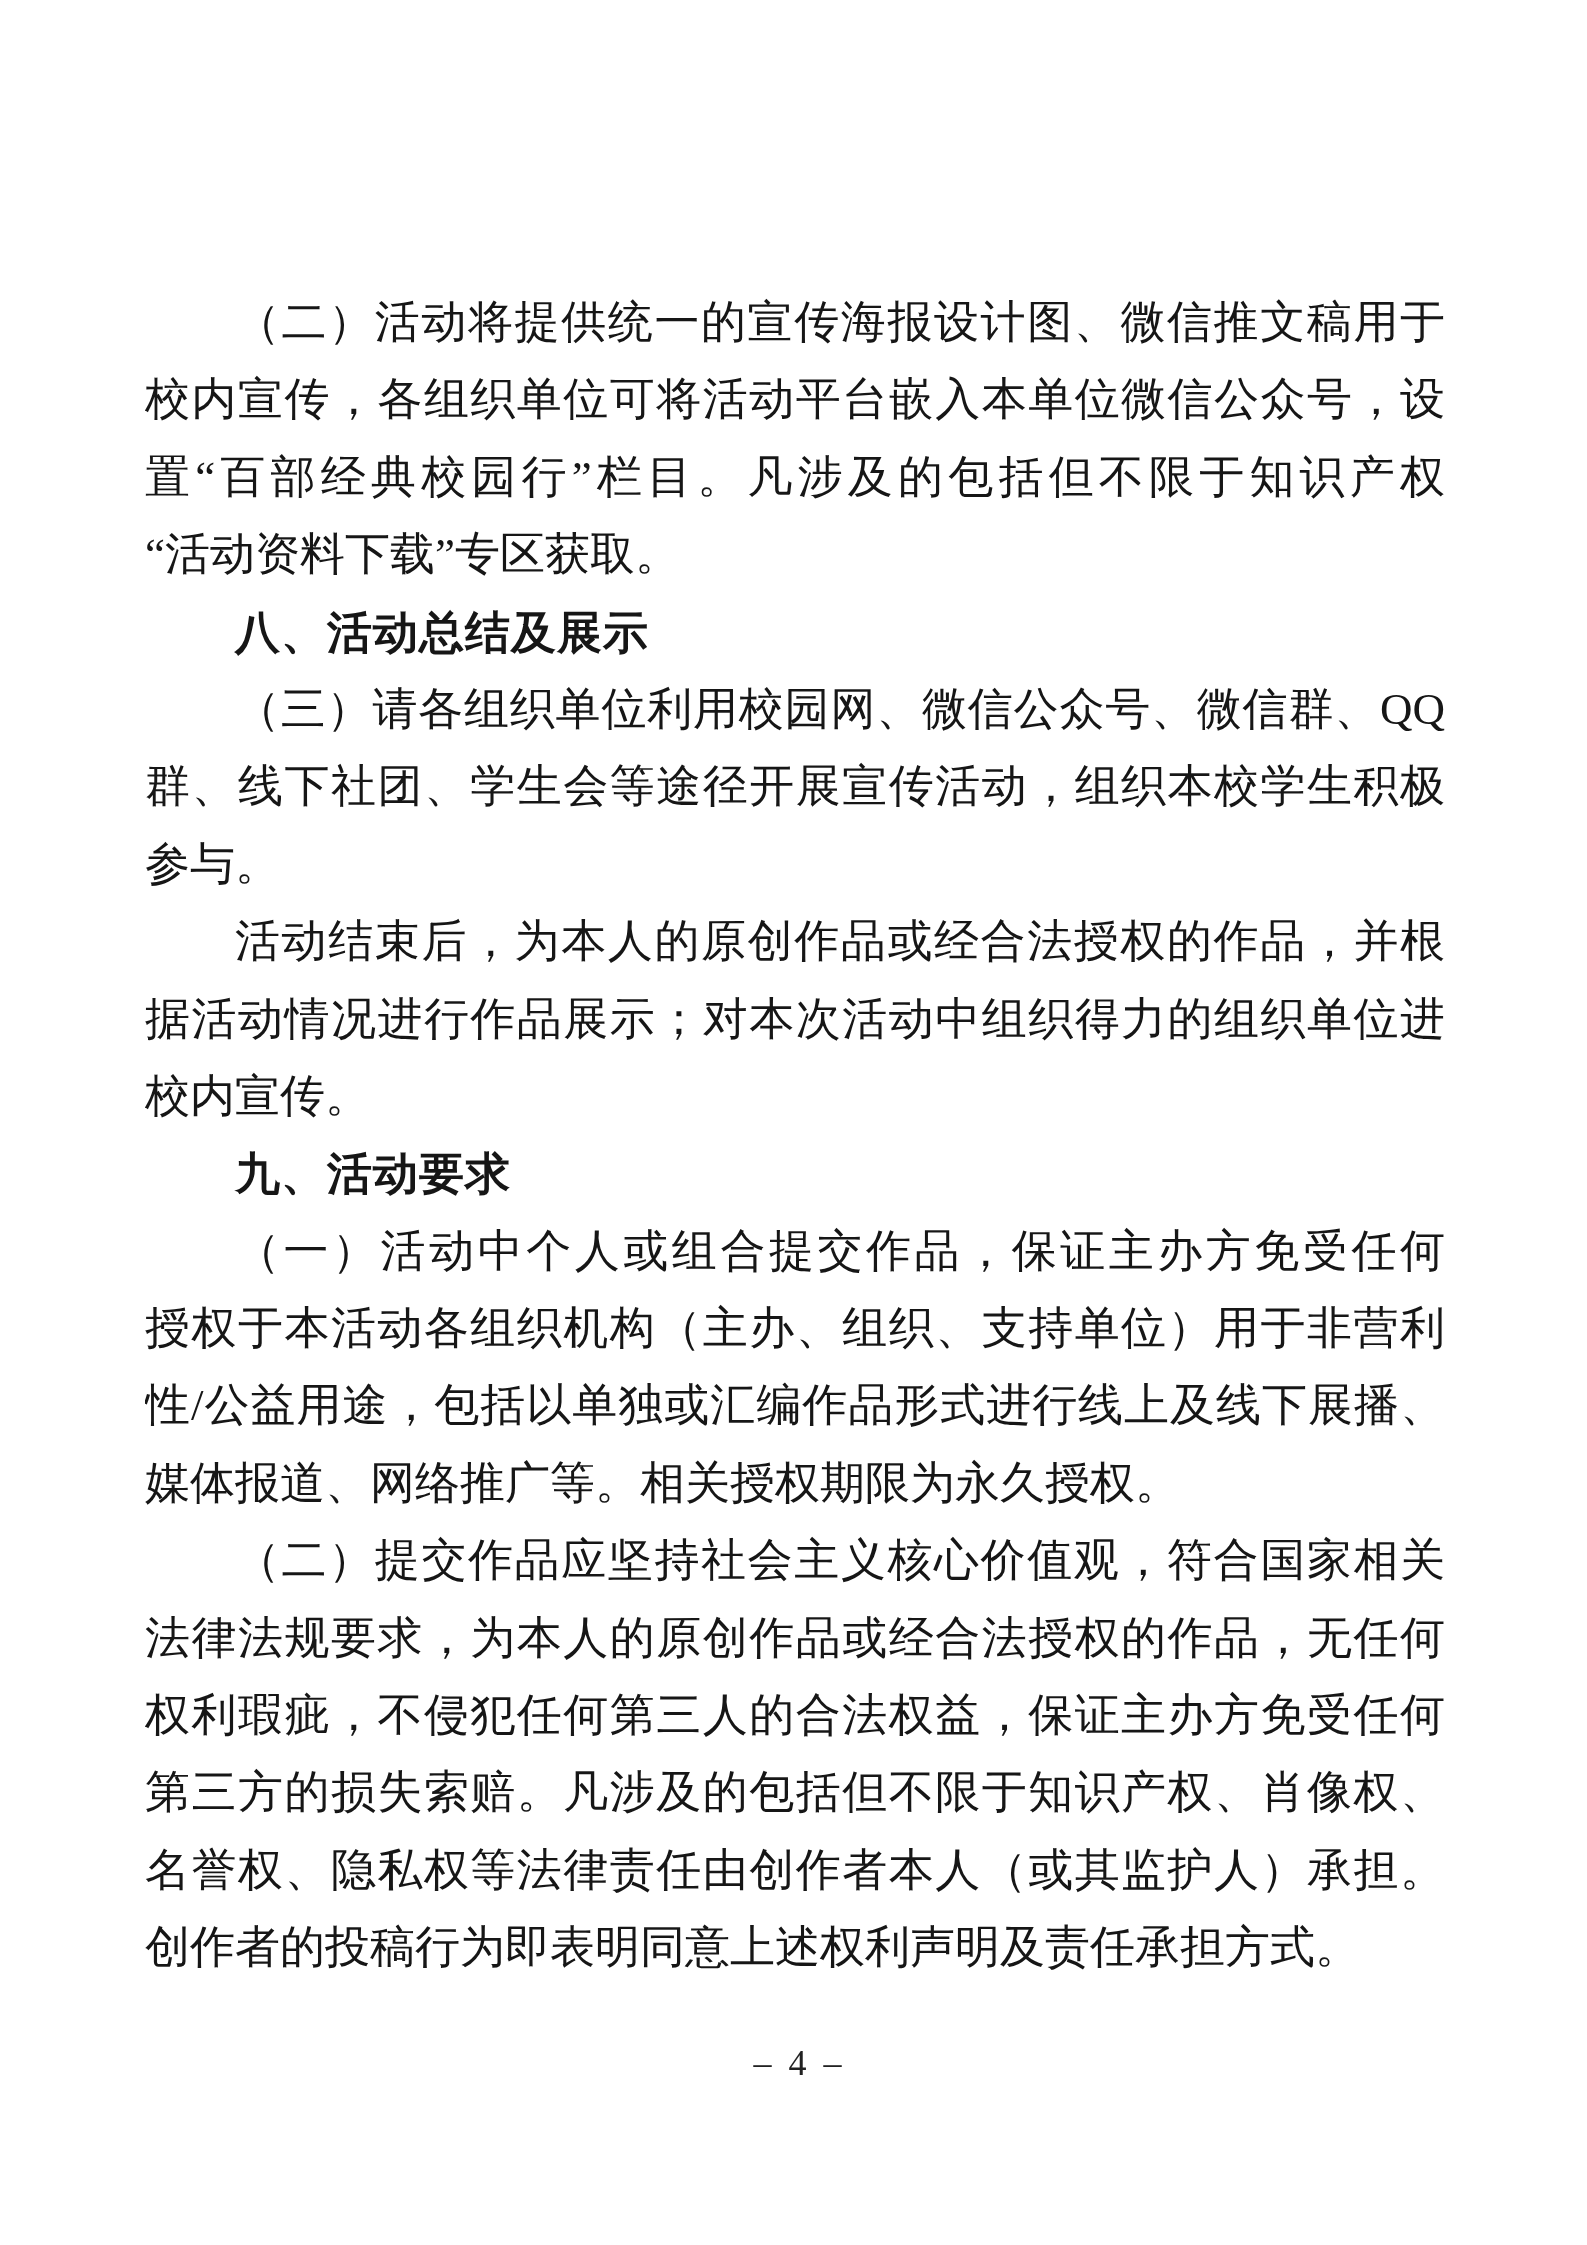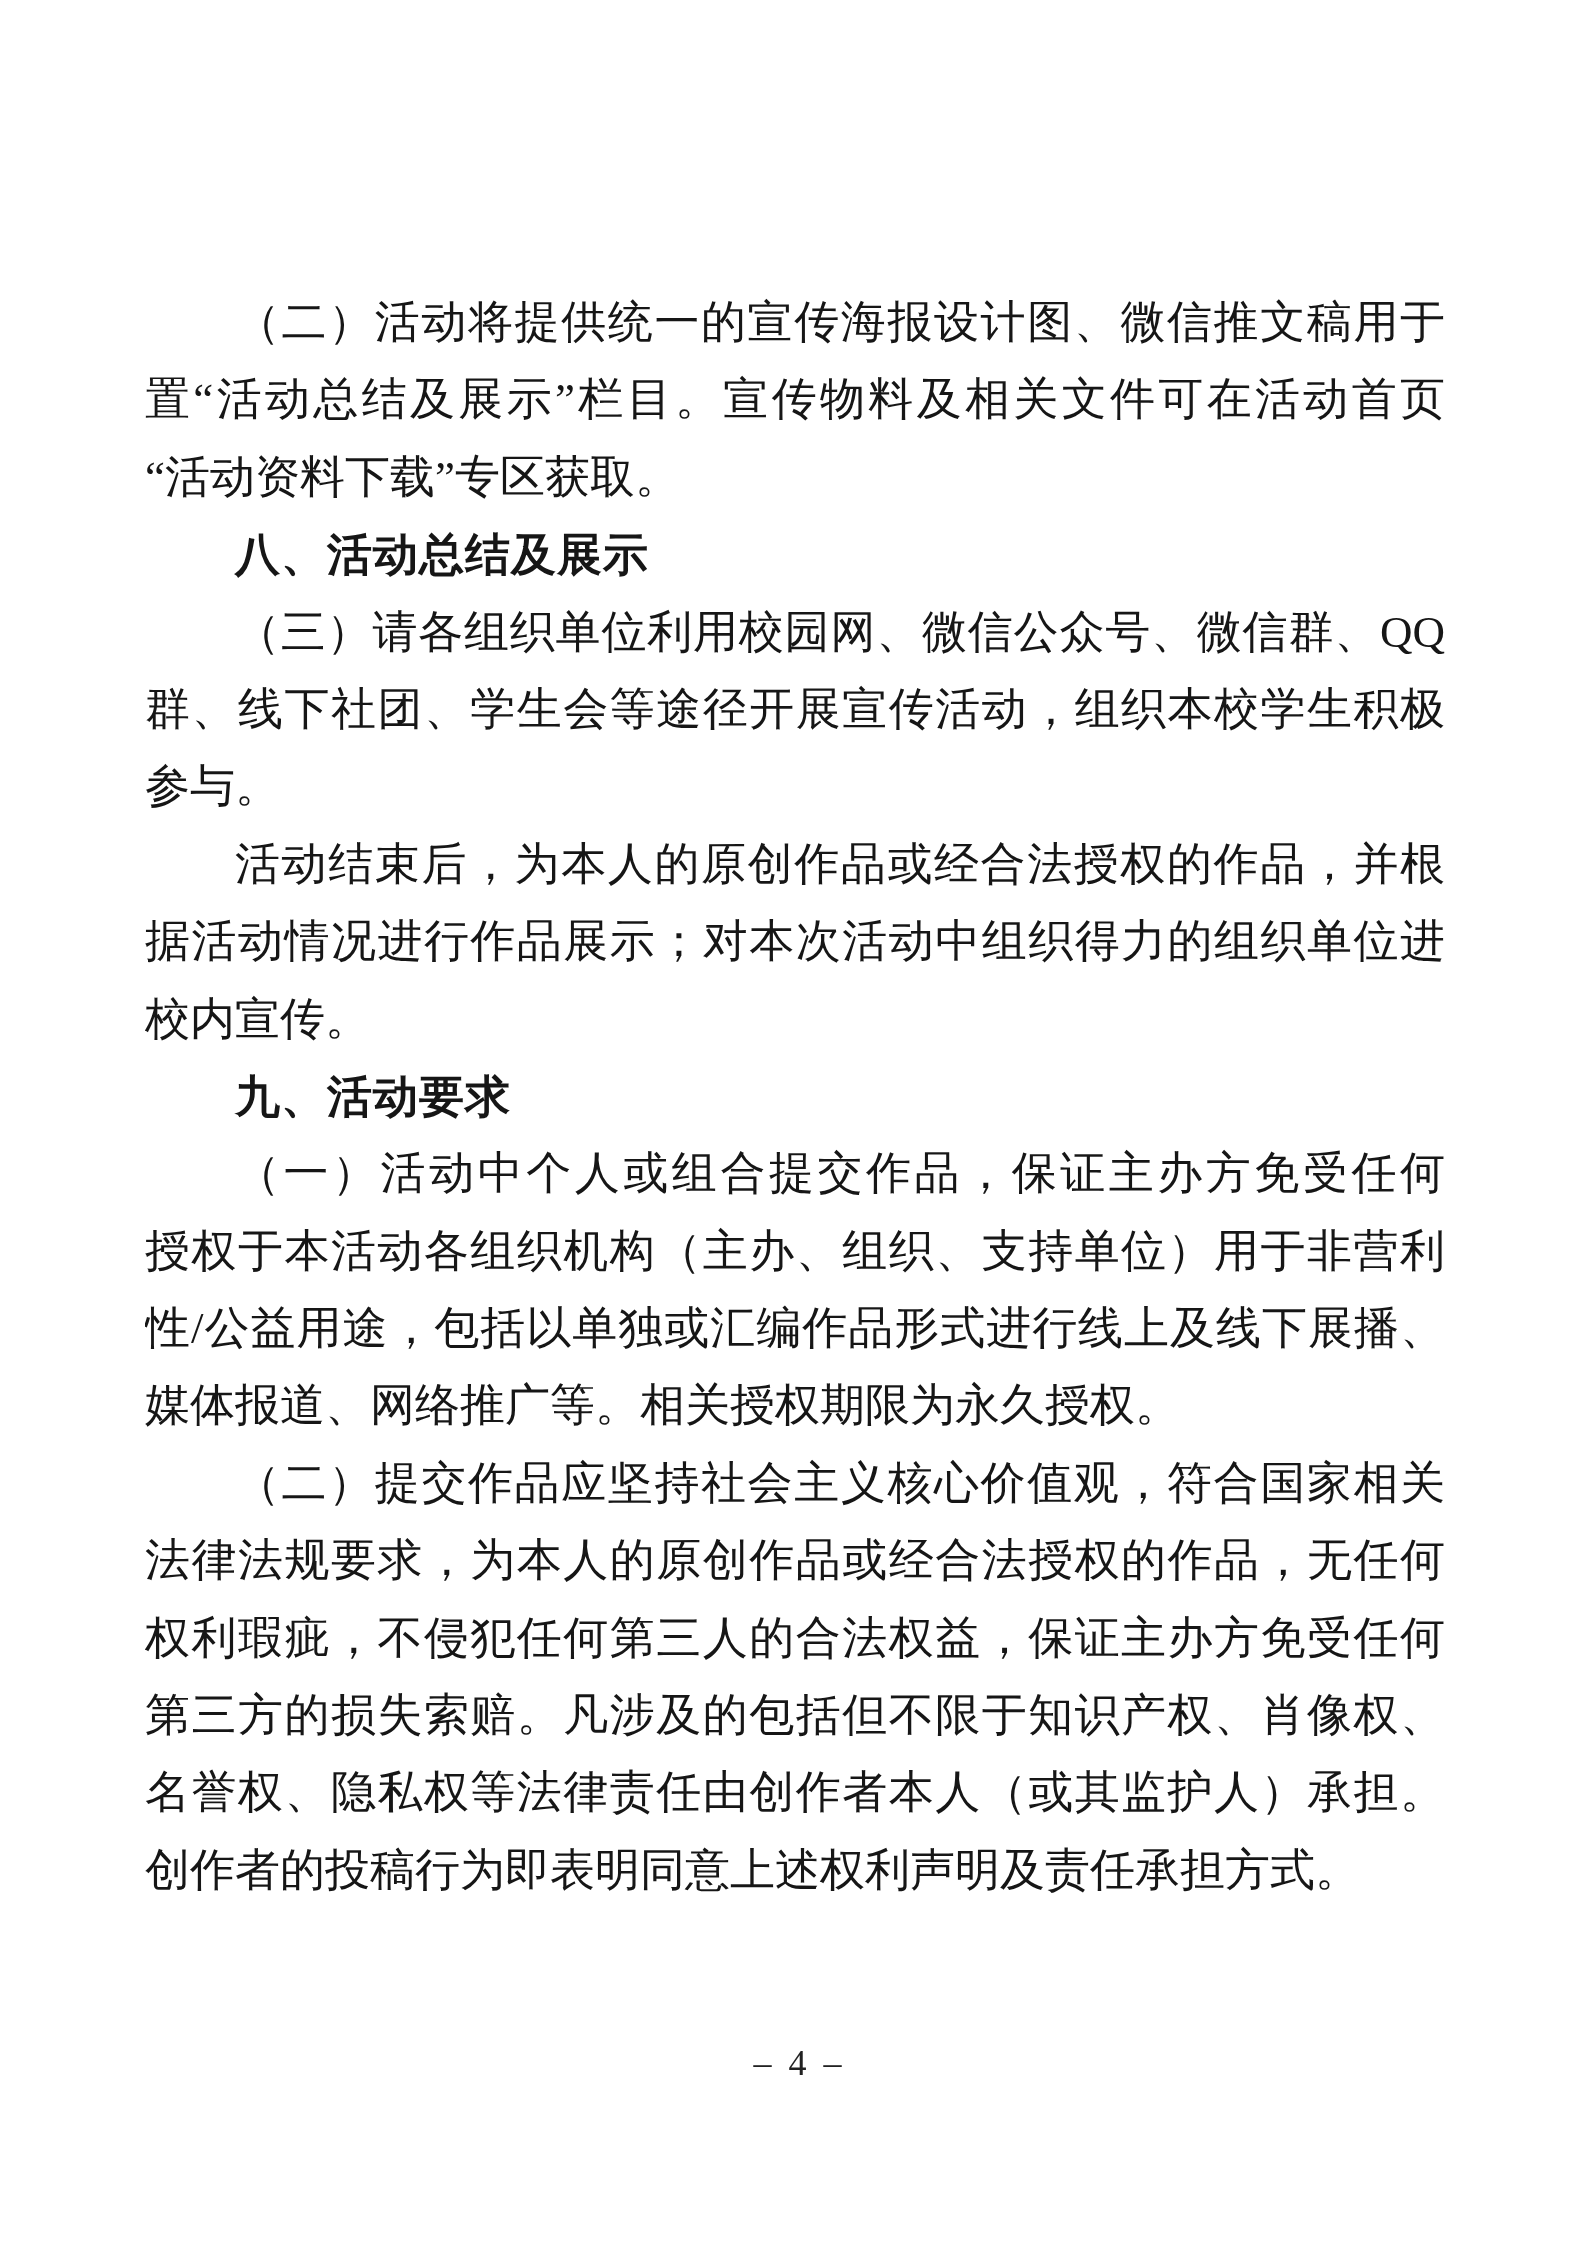--- a/index.html
+++ b/index.html
@@ -53,21 +53,22 @@
     font-family: "Liberation Serif", serif;
   }
 </style>
 </head>
 <body>
 
 <div class="page">
   <div class="doc">
       <div class="block paragraph">
         <div class="line first">（二）活动将提供统一的宣传海报设计图、微信推文稿用于</div>
-        <div class="line">置“活动总结及展示”栏目。宣传物料及相关文件可在活动首页</div>
+        <div class="line">校内宣传，各组织单位可将活动平台嵌入本单位微信公众号，设</div>
+        <div class="line">置“百部经典校园行”栏目。凡涉及的包括但不限于知识产权</div>
         <div class="line last">“活动资料下载”专区获取。</div>
       </div>
       <div class="block heading">
         <div class="line first last">八、活动总结及展示</div>
       </div>
       <div class="block paragraph">
         <div class="line first">（三）请各组织单位利用校园网、微信公众号、微信群、QQ</div>
         <div class="line">群、线下社团、学生会等途径开展宣传活动，组织本校学生积极</div>
         <div class="line last">参与。</div>
       </div>

